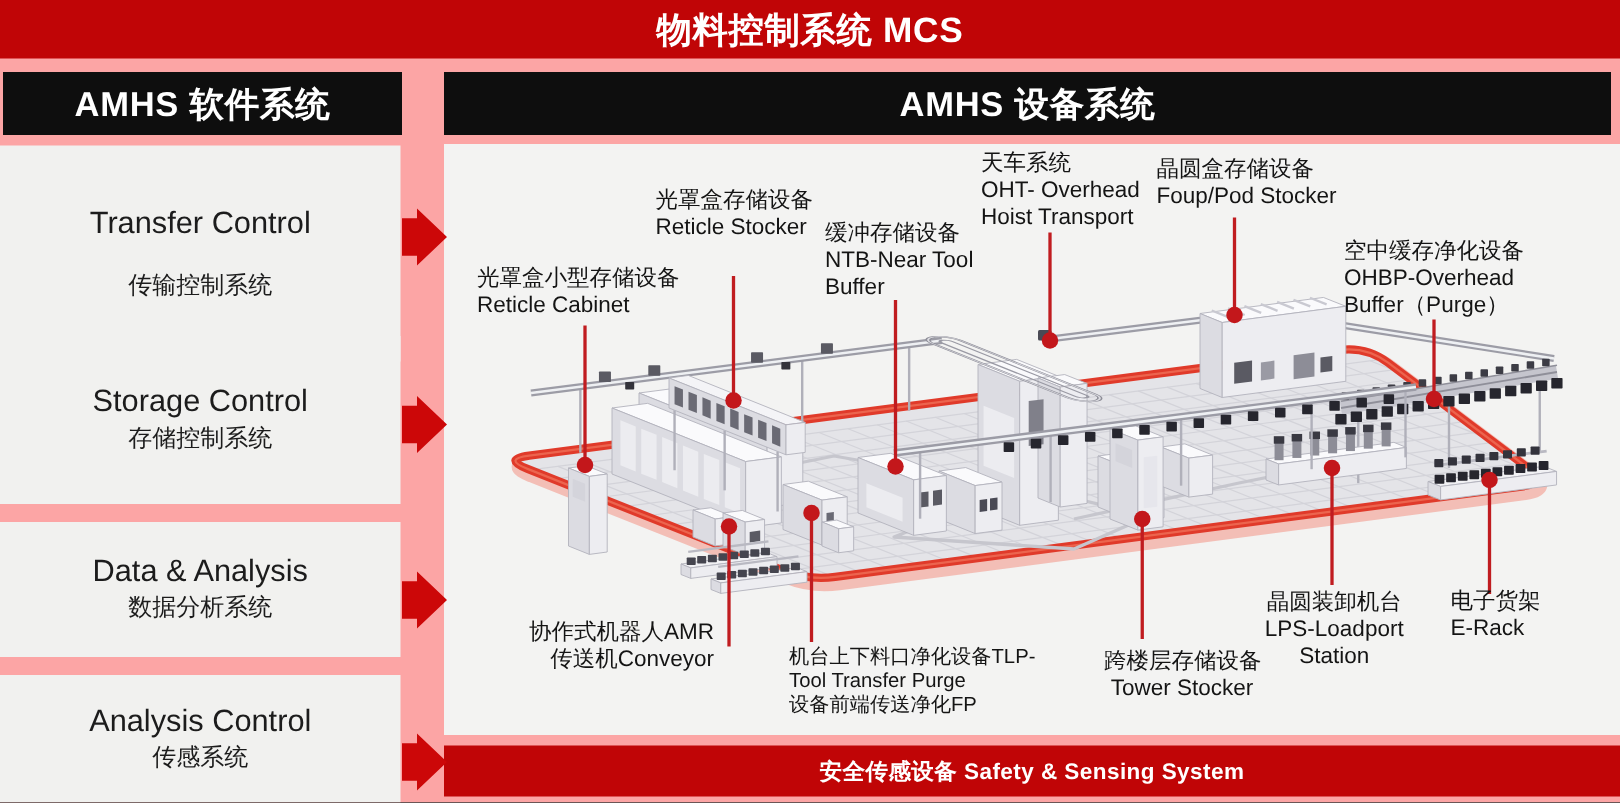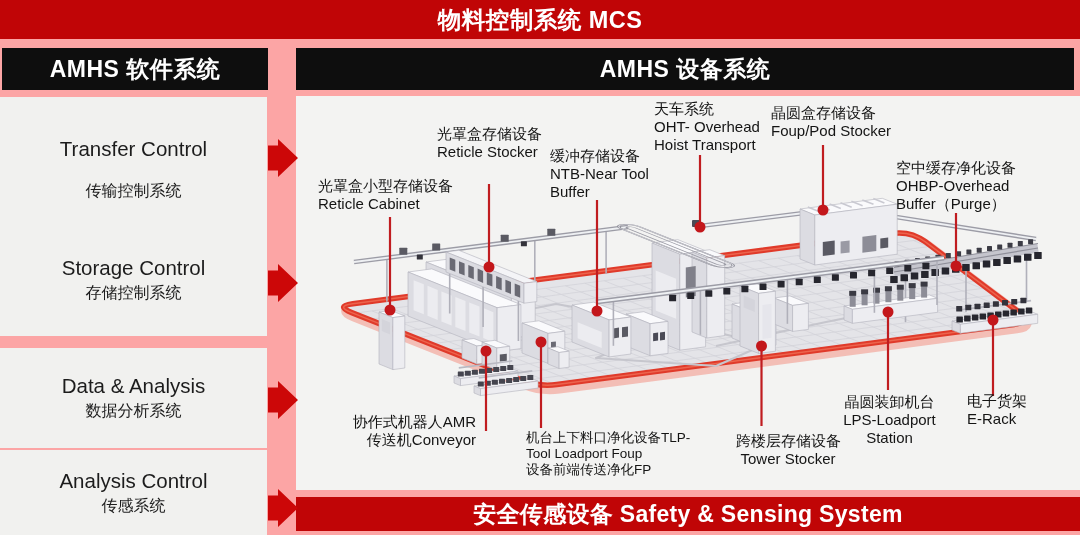--- a/index.html
+++ b/index.html
@@ -32,21 +32,21 @@
     background:#f3f3f2;
   }
   .main-panel > svg { position:absolute; left:0; top:0; }
   .eq-label { position:absolute; color:#141414; font-size:15px; line-height:18px; }
   .eq-label.small { font-size:13.5px; line-height:16px; }
   .eq-label .lbl-line { display:block; white-space:nowrap; }
   .bottom-banner {
     position:absolute; left:296px; top:497px; width:784px; height:34px;
     background:#c00506; display:flex; align-items:center; justify-content:center;
   }
-  .bottom-banner span { color:#fff; font-size:23px; font-weight:bold; letter-spacing:0.3px; }
+  .bottom-banner span { color:#fff; font-size:15px; font-weight:bold; letter-spacing:0.3px; }
 </style>
 </head>
 <body>
 
 <div id="app">
   <div class="top-banner">
     <span>物料控制系统 MCS</span>
   </div>
 
   <div class="hdr" id="hdr-left">
@@ -57,21 +57,21 @@
   </div>
 
   <div class="sw-box" style="top:97px;height:144px;gap:17px;">
   <span class="sw-en">Transfer Control</span>
   <span class="sw-zh">传输控制系统</span>
 </div>
     <div class="sw-box" style="top:224px;height:112px;">
   <span class="sw-en">Storage Control</span>
   <span class="sw-zh">存储控制系统</span>
 </div>
-    <div class="sw-box" style="top:348px;height:100px;">
+    <div class="sw-box" style="top:348px;height:90px;">
   <span class="sw-en">Data &amp; Analysis</span>
   <span class="sw-zh">数据分析系统</span>
 </div>
     <div class="sw-box" style="top:450px;height:85px;">
   <span class="sw-en">Analysis Control</span>
   <span class="sw-zh">传感系统</span>
 </div>
 
   <svg id="arrows" width="1080" height="535" viewBox="0 0 1080 535">
       <polygon points="268,145.5 278,145.5 278,139 298,158 278,177 278,170.5 268,170.5" fill="#cc0708"></polygon>
@@ -510,21 +510,21 @@
         <span class="lbl-line">空中缓存净化设备</span>
         <span class="lbl-line">OHBP-Overhead</span>
         <span class="lbl-line">Buffer（Purge）</span>
       </div>
       <div class="eq-label" style="left:54px;top:317px;width:126px;text-align:right;">
         <span class="lbl-line">协作式机器人AMR</span>
         <span class="lbl-line">传送机Conveyor</span>
       </div>
       <div class="eq-label small" style="left:230px;top:334px;width:190px;text-align:left;">
         <span class="lbl-line">机台上下料口净化设备TLP-</span>
-        <span class="lbl-line">Tool Loadport Foup</span>
+        <span class="lbl-line">Tool Transfer Purge</span>
         <span class="lbl-line">设备前端传送净化FP</span>
       </div>
       <div class="eq-label" style="left:440px;top:336px;width:104px;text-align:center;">
         <span class="lbl-line">跨楼层存储设备</span>
         <span class="lbl-line">Tower Stocker</span>
       </div>
       <div class="eq-label" style="left:541px;top:297px;width:105px;text-align:center;">
         <span class="lbl-line">晶圆装卸机台</span>
         <span class="lbl-line">LPS-Loadport</span>
         <span class="lbl-line">Station</span>

